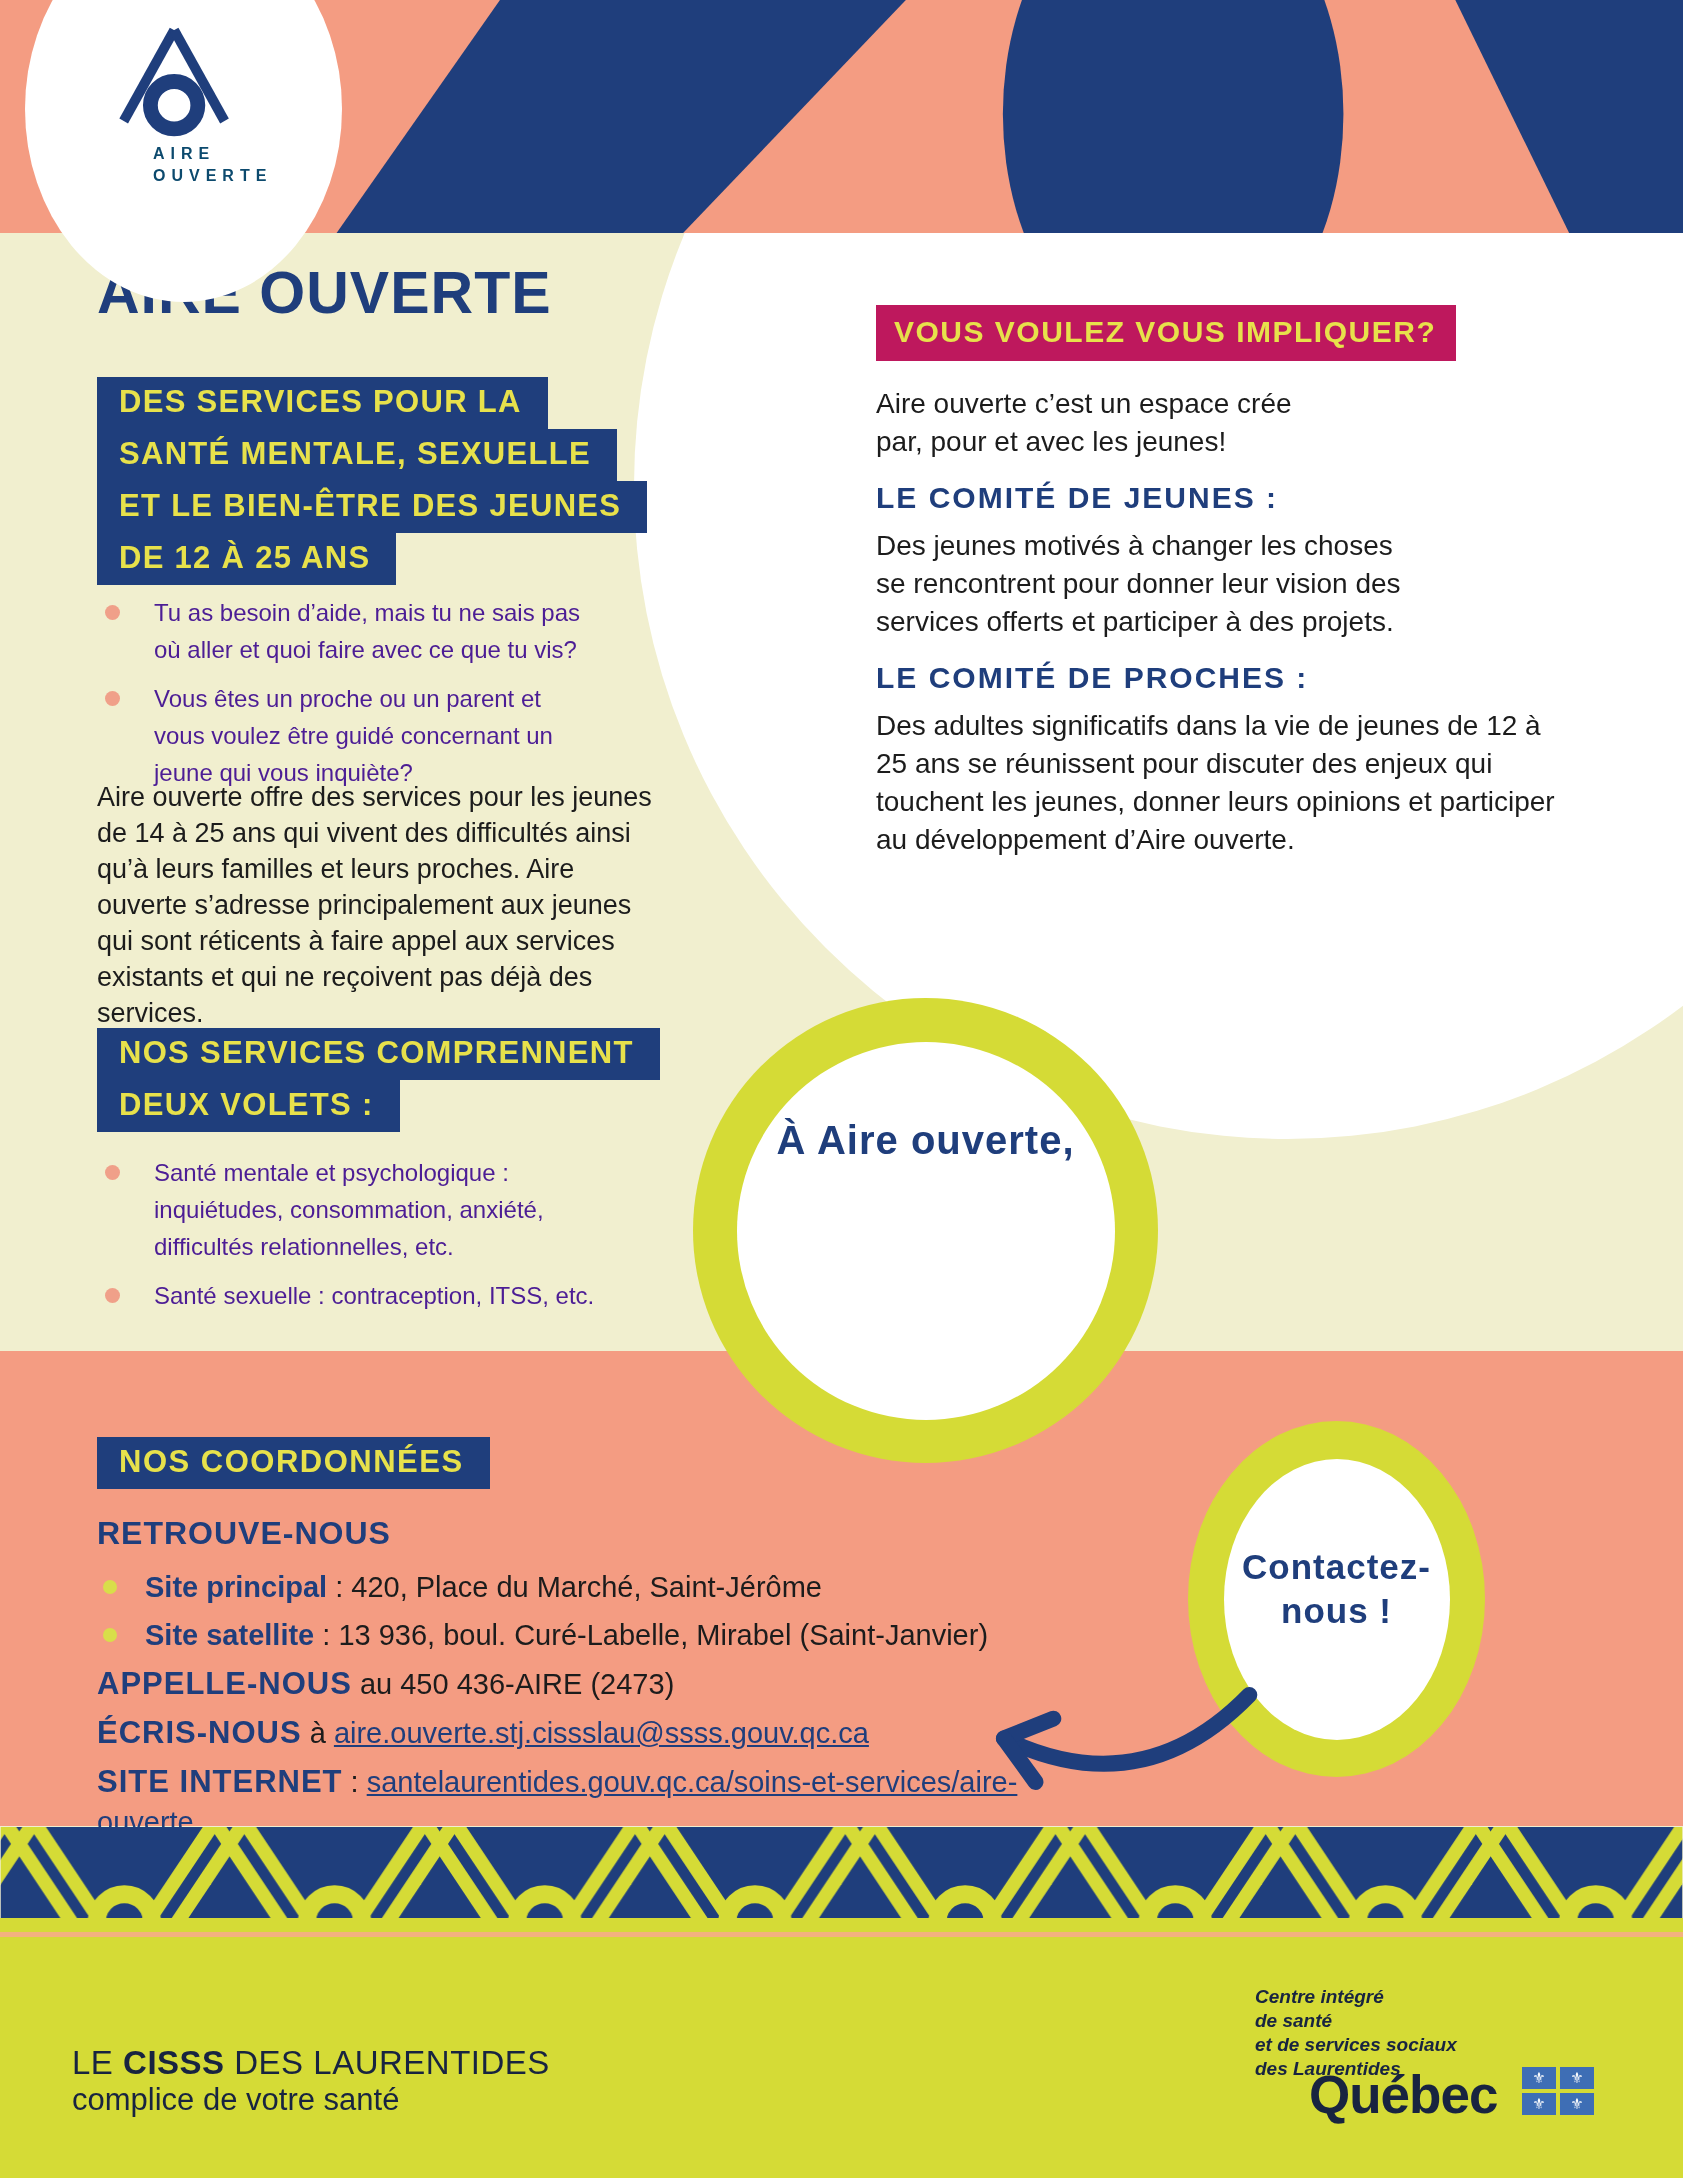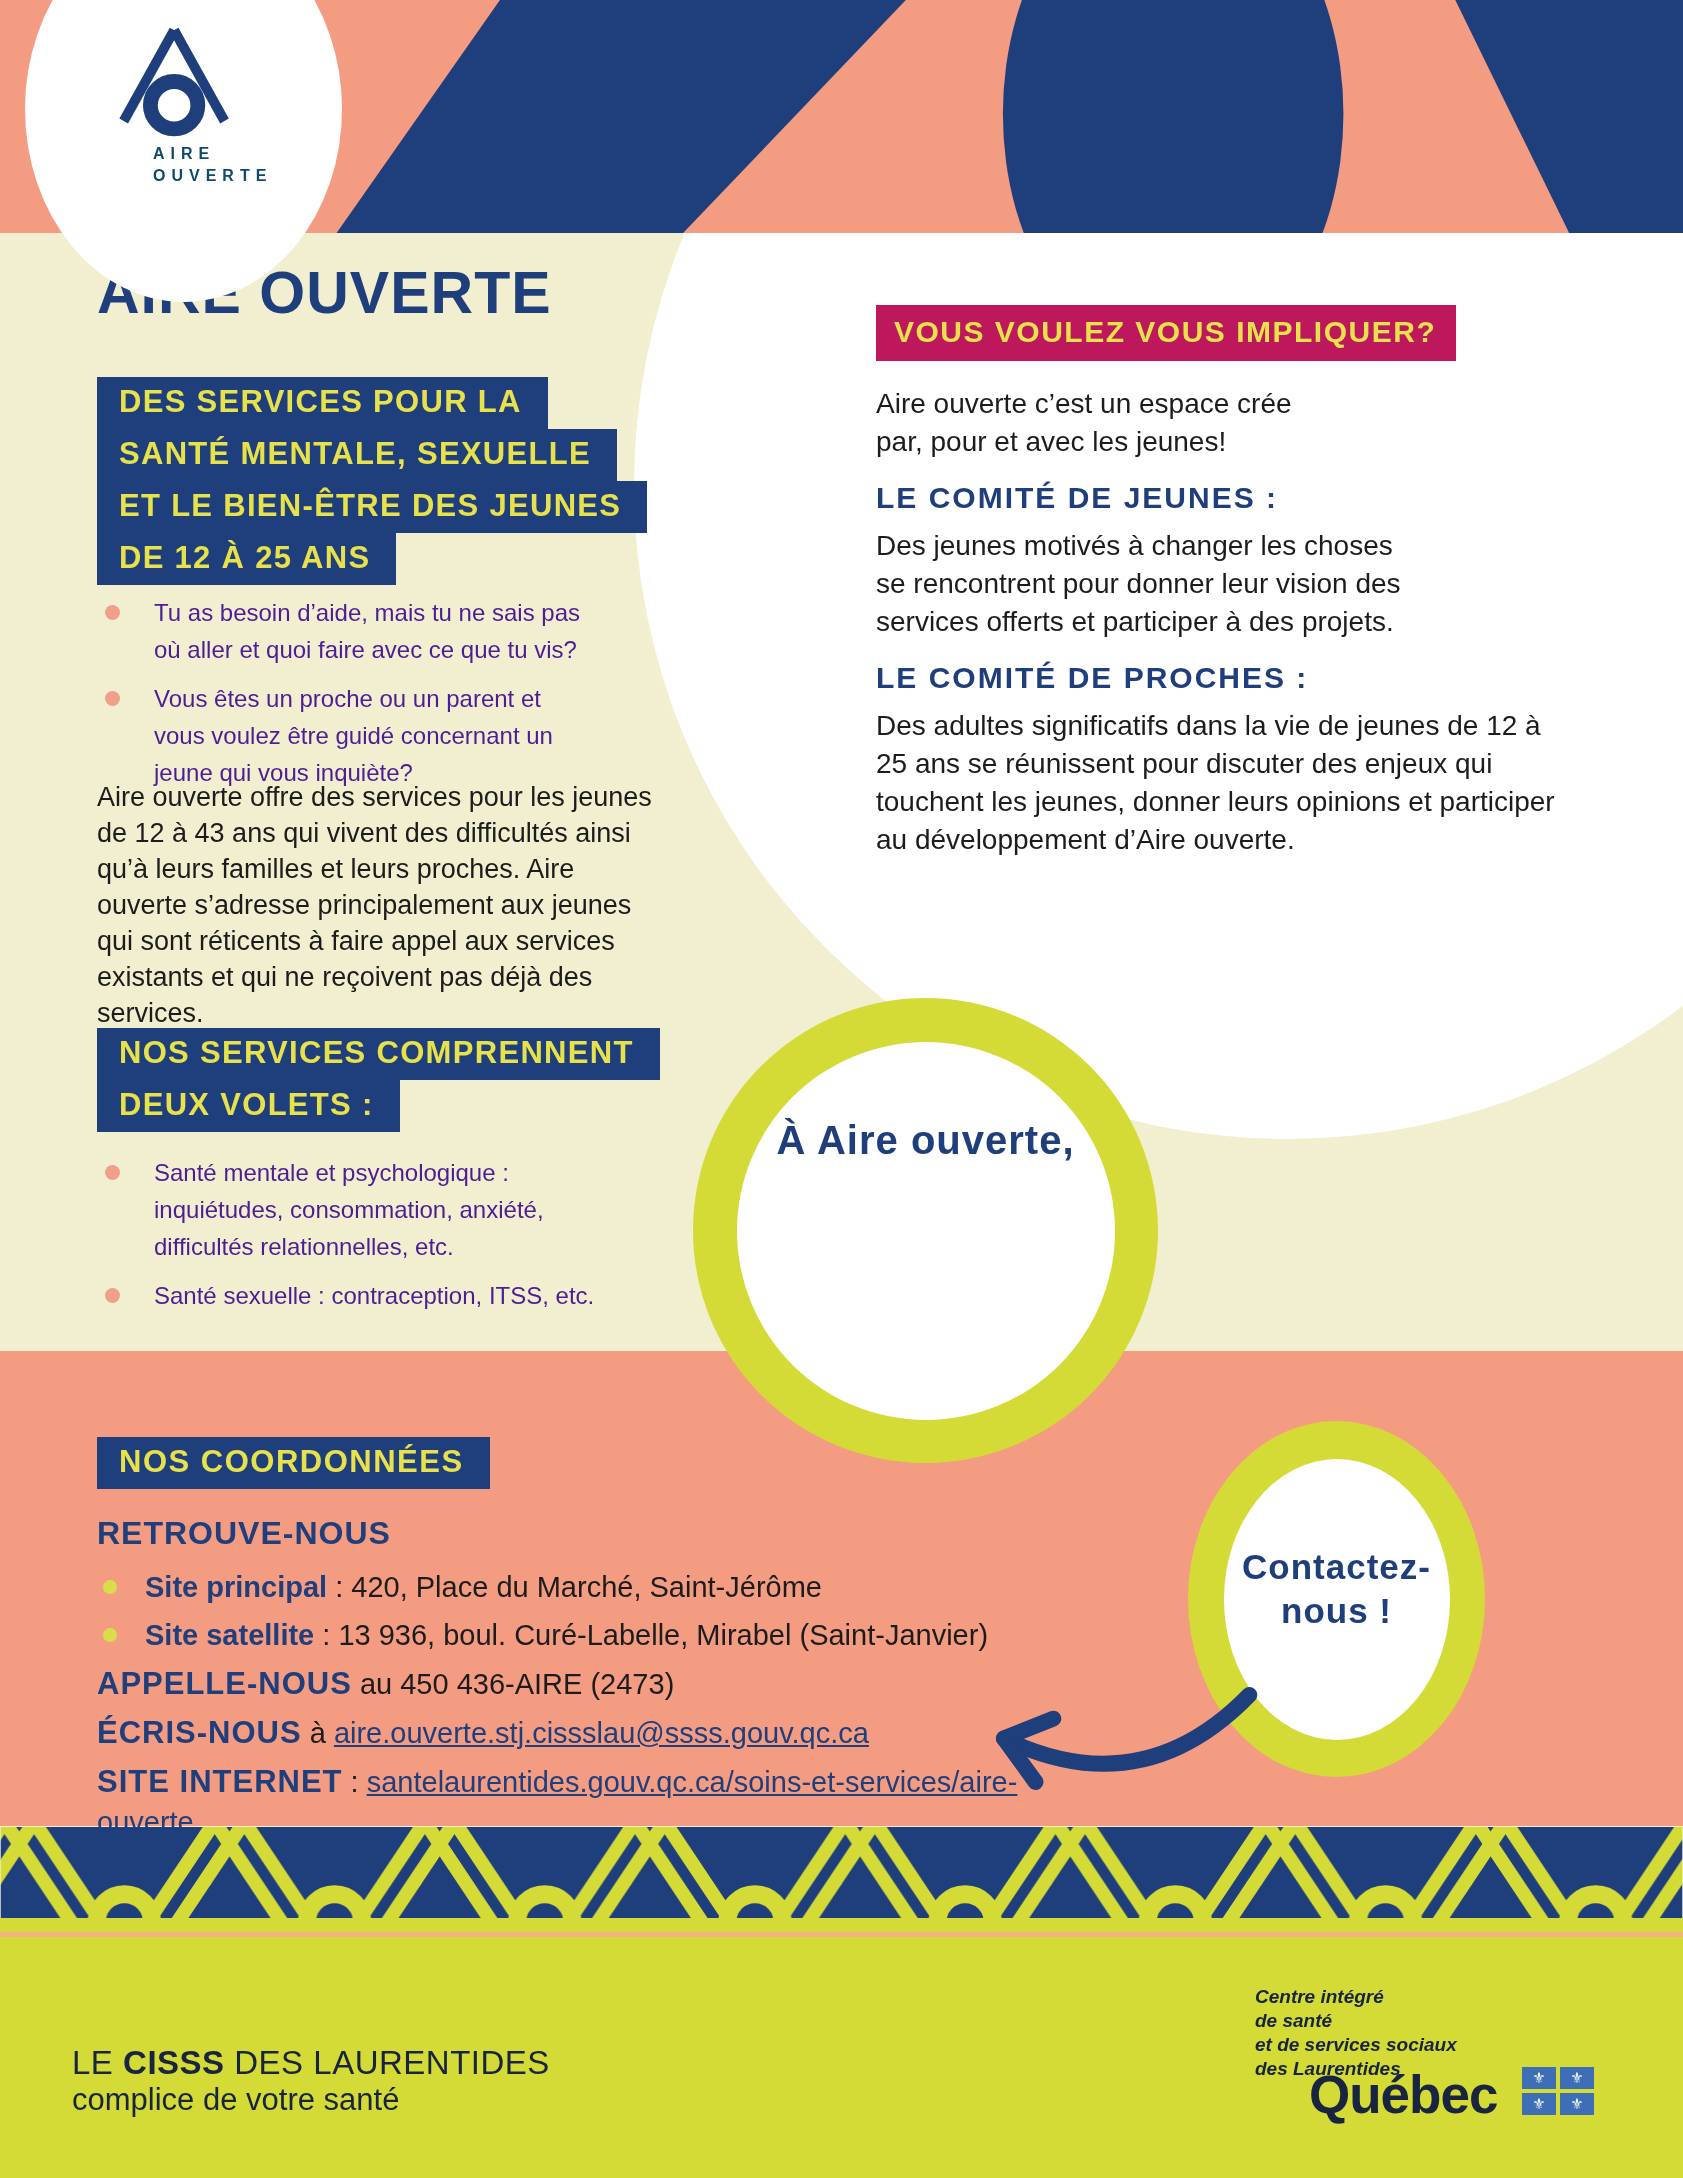--- a/index.html
+++ b/index.html
@@ -115,21 +115,21 @@
       <div class="hl-line">SANTÉ MENTALE, SEXUELLE</div>
       <div class="hl-line">ET LE BIEN-ÊTRE DES JEUNES</div>
       <div class="hl-line">DE 12 À 25 ANS</div>
     </div>
 
     <ul class="blist" style="left:97px;top:361px;width:500px;">
       <li>Tu as besoin d’aide, mais tu ne sais pas où aller et quoi faire avec ce que tu vis?</li>
       <li>Vous êtes un proche ou un parent et vous voulez être guidé concernant un jeune qui vous inquiète?</li>
     </ul>
 
-    <p class="para" style="left:97px;top:546px;width:569px;">Aire ouverte offre des services pour les jeunes de 12 à 43 ans qui vivent des difficultés ainsi qu’à leurs familles et leurs proches. Aire ouverte s’adresse principalement aux jeunes qui sont réticents à faire appel aux services existants et qui ne reçoivent pas déjà des services.</p>
+    <p class="para" style="left:97px;top:546px;width:569px;">Aire ouverte offre des services pour les jeunes de 14 à 25 ans qui vivent des difficultés ainsi qu’à leurs familles et leurs proches. Aire ouverte s’adresse principalement aux jeunes qui sont réticents à faire appel aux services existants et qui ne reçoivent pas déjà des services.</p>
 
     <div class="hl-box" style="left:97px;top:795px;">
       <div class="hl-line">NOS SERVICES COMPRENNENT</div>
       <div class="hl-line">DEUX VOLETS :</div>
     </div>
 
     <ul class="blist" style="left:97px;top:921px;width:505px;">
       <li>Santé mentale et psychologique : inquiétudes, consommation, anxiété, difficultés relationnelles, etc.</li>
       <li>Santé sexuelle : contraception, ITSS, etc.</li>
     </ul>

